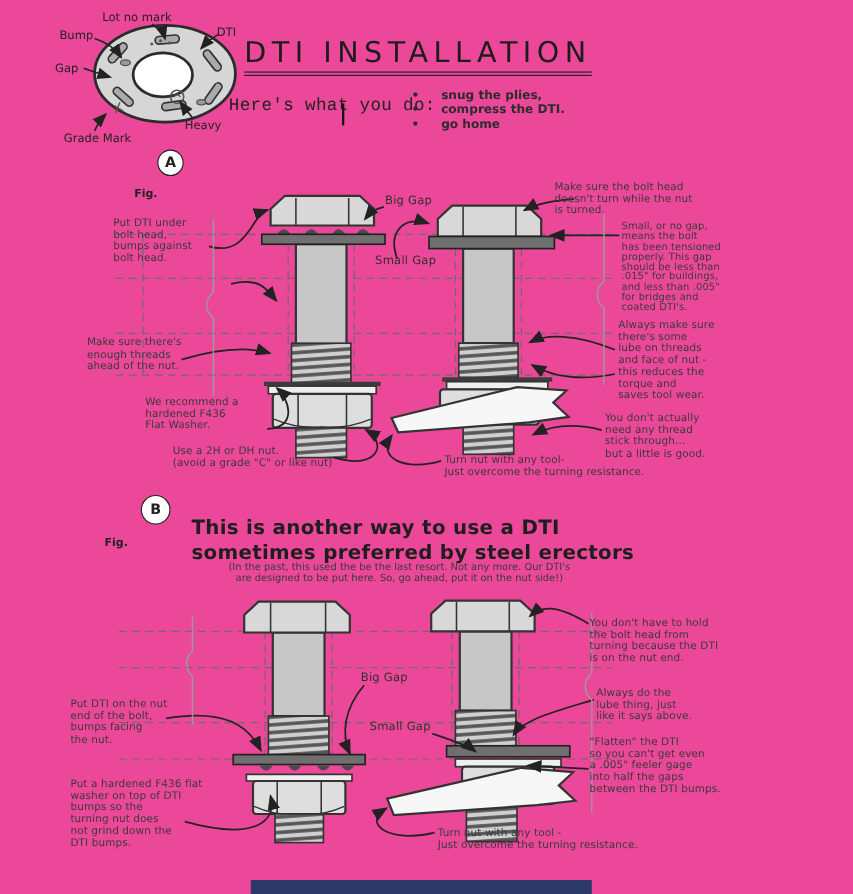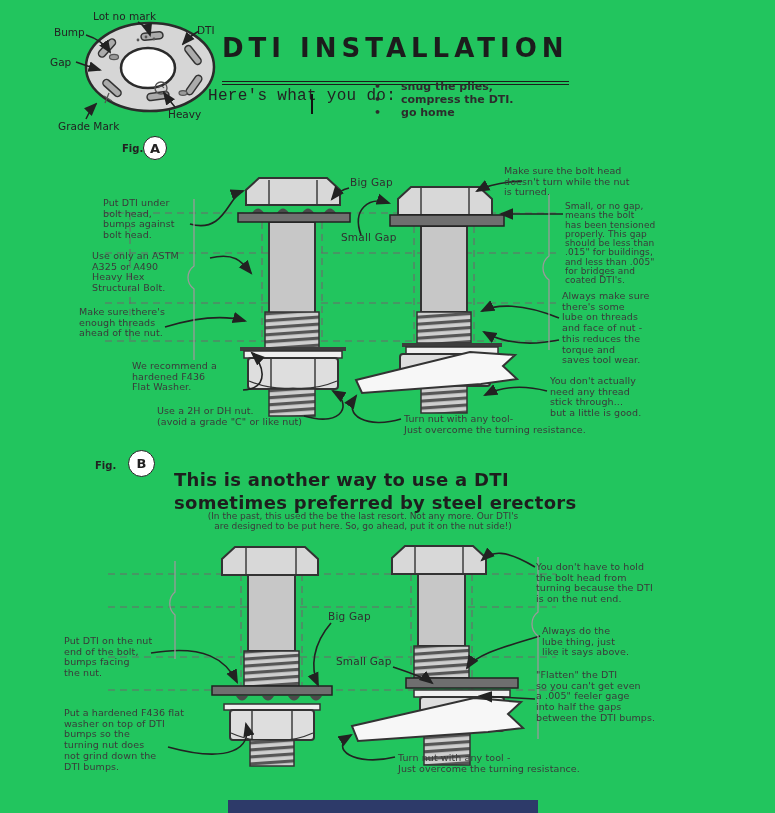--- a/index.html
+++ b/index.html
@@ -1,30 +1,30 @@
 <!DOCTYPE html>
 <html><head>
 <meta charset="utf-8">
 <style>
   html,body{margin:0;padding:0;background:#fff;}
-  .page{position:relative;width:775px;height:813px;background:#22c55e;overflow:hidden;
+  .page{position:relative;width:775px;height:813px;background:#ec4899;overflow:hidden;
         font-family:"DejaVu Sans",sans-serif;color:#2e2e2e;}
   .abs{position:absolute;}
   .note{position:absolute;white-space:pre-line;font-size:9.5px;line-height:1.13;
         color:#3a3a3a;letter-spacing:0.1px;}
   .note.tight{font-size:9px;line-height:1.03;}
   .gaplbl{position:absolute;font-size:10.5px;color:#303030;letter-spacing:0.2px;}
   .wlabel{position:absolute;font-size:10.5px;color:#222;}
   .page-title{position:absolute;font-size:26px;letter-spacing:5px;color:#1c1c1c;
-              border-bottom:4px double #1c1c1c;padding-bottom:18px;font-weight:bold;}
+              border-bottom:4px double #1c1c1c;padding-bottom:2px;}
   .intro{position:absolute;font-size:16px;color:#222;letter-spacing:0.3px;font-family:Liberation Mono, monospace;}
   .bullets{position:absolute;font-size:11px;font-weight:bold;color:#2c2c2c;line-height:13px;}
   .bullet-line{display:flex;align-items:flex-start;gap:16px;}
   .dot::before{content:"•";margin-right:4px;font-size:11px;}
-  .figlbl{position:absolute;font-size:10px;font-weight:bold;color:#222;}
+  .figlbl{position:absolute;font-size:10px;font-weight:bold;color:#222;margin-top:28px;}
   .figcircle{position:absolute;border:1.7px solid #222;border-radius:50%;
              display:flex;align-items:center;justify-content:center;
              font-weight:bold;font-size:13px;color:#222;background:#fff;}
   .fig-title-a{position:absolute;font-size:15px;font-weight:bold;letter-spacing:3px;color:#1e1e1e;}
   .fig-title-b{position:absolute;font-size:18px;font-weight:bold;letter-spacing:0.3px;
                line-height:1.28;white-space:pre-line;color:#1e1e1e;}
   .fig-sub-b{position:absolute;font-size:9px;line-height:1.15;white-space:pre-line;
              text-align:center;color:#3a3a3a;}
   .cursor{position:absolute;width:2px;height:20px;background:#111;}
   .taskbar{position:absolute;height:13px;}
@@ -200,24 +200,20 @@
       </div>
   </div>
 
   <span class="figlbl" style="left:122px;top:143px">Fig.</span>
   <span class="figcircle" style="left:143px;top:136px;width:22px;height:22px">A</span>
 
   <div class="note" style="left:103px;top:198px;width:95px">Put DTI under
 bolt head,
 bumps against
 bolt head.</div>
-  <div class="note" style="left:92px;top:251px;width:115px">Use only an ASTM
-A325 or A490
-Heavy Hex
-Structural Bolt.</div>
   <div class="note" style="left:79px;top:307px;width:115px">Make sure there's
 enough threads
 ahead of the nut.</div>
   <div class="note" style="left:132px;top:361px;width:112px">We recommend a
 hardened F436
 Flat Washer.</div>
   <div class="note" style="left:157px;top:406px;width:200px">Use a 2H or DH nut.
 (avoid a grade "C" or like nut)</div>
 
   <span class="gaplbl" style="left:350px;top:176px">Big Gap</span>

